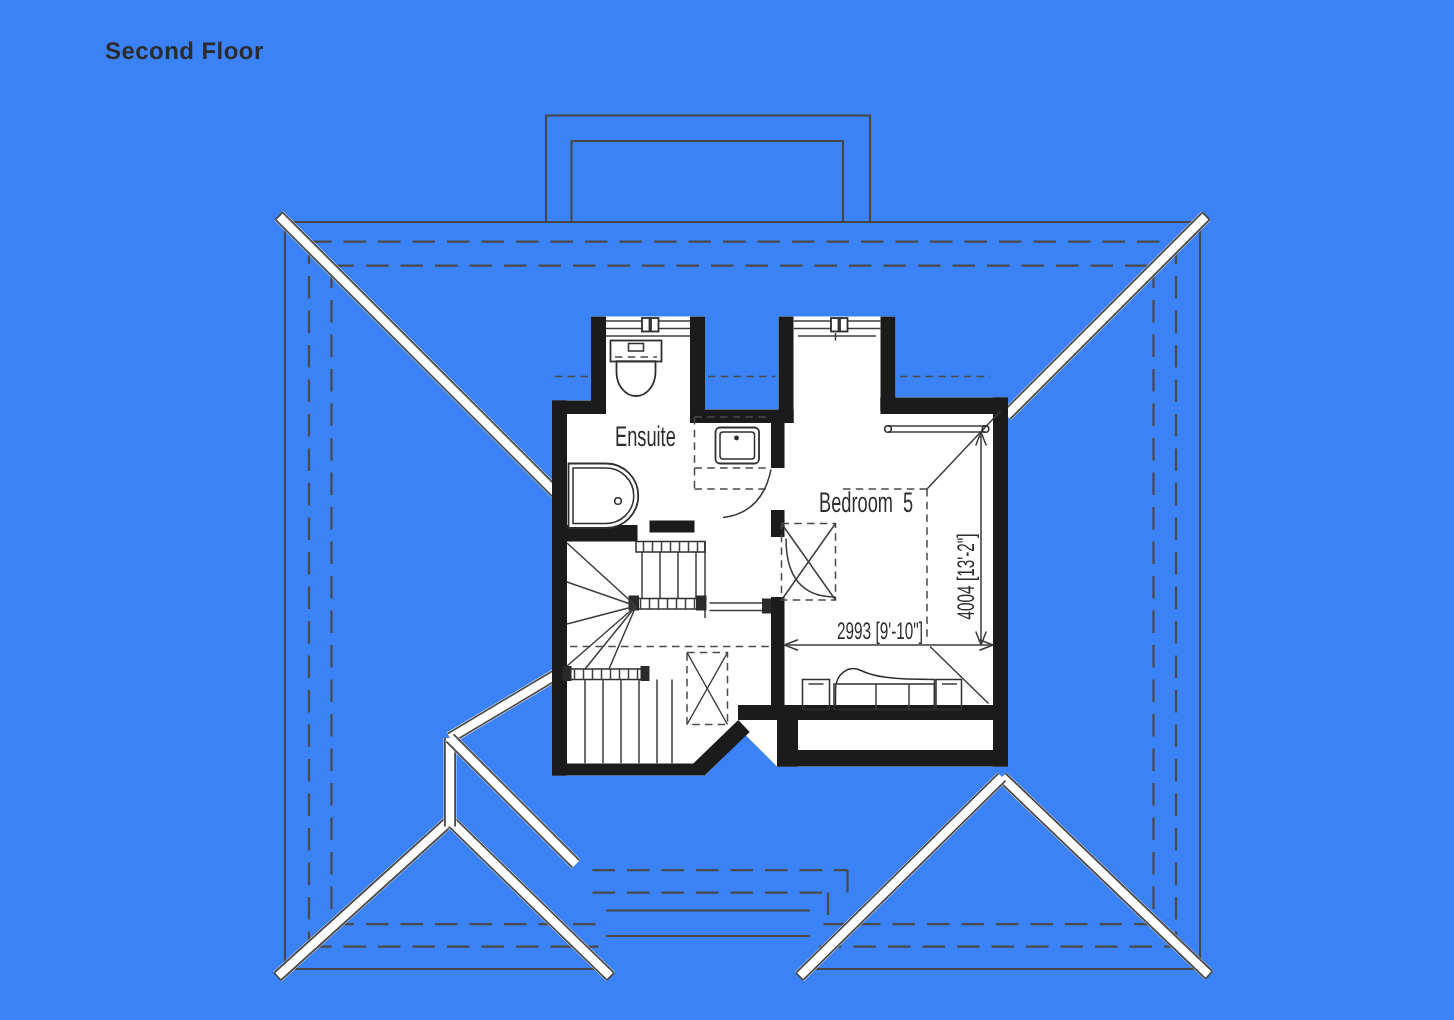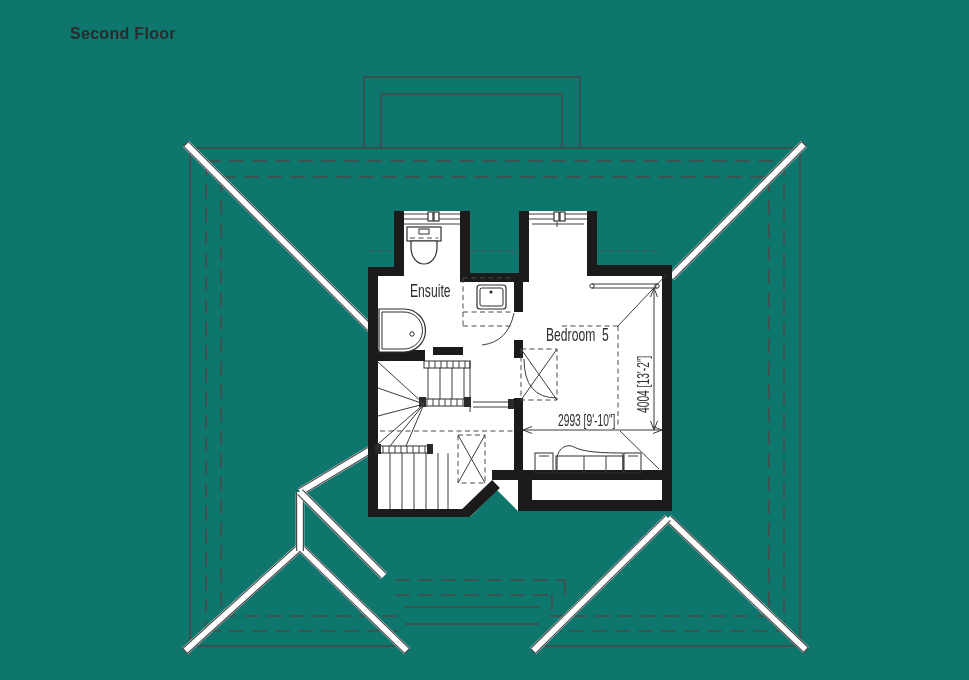--- a/index.html
+++ b/index.html
@@ -1,16 +1,16 @@
 <!DOCTYPE html>
 <html><head>
 <meta charset="utf-8">
 <style>
   html,body{margin:0;padding:0;background:#ffffff;}
-  .page{position:relative;width:969px;height:680px;background:#0f766e;overflow:hidden;
+  .page{position:relative;width:969px;height:680px;background:#3b82f6;overflow:hidden;
         font-family:"Liberation Sans",sans-serif;}
   svg{display:block}
   
   .rl{stroke:#474747;stroke-width:1.4;fill:none;}
   .rd{stroke:#4a4a4a;stroke-width:1.5;fill:none;stroke-dasharray:15,8;}
   .hc{stroke:#ffffff;stroke-width:8.5;fill:none;}
   .hl{stroke:#4a4a4a;stroke-width:1.2;fill:none;}
   
   .wall{fill:#1b1b1b;stroke:none;}
   .wl{stroke:#1b1b1b;}

